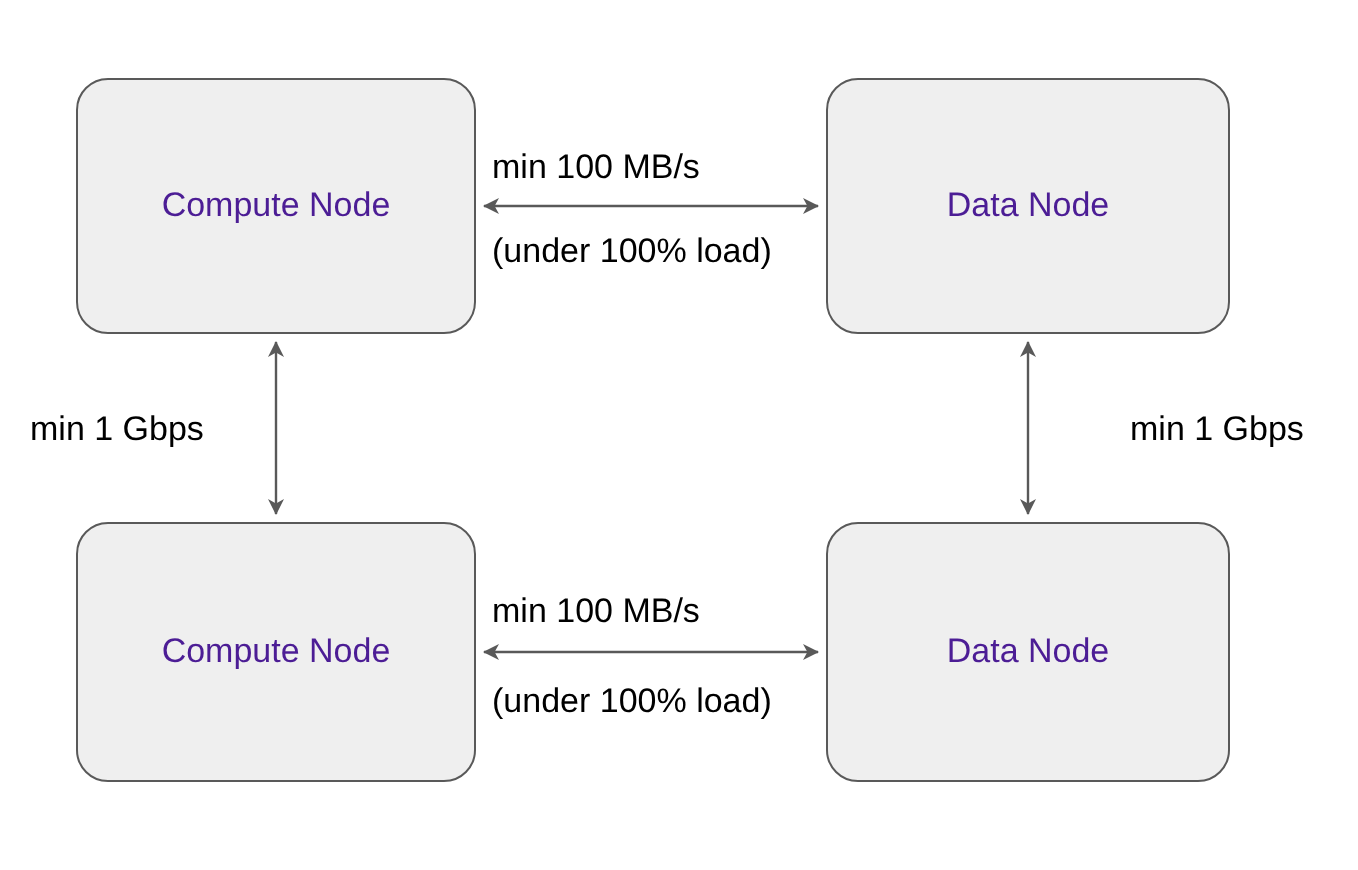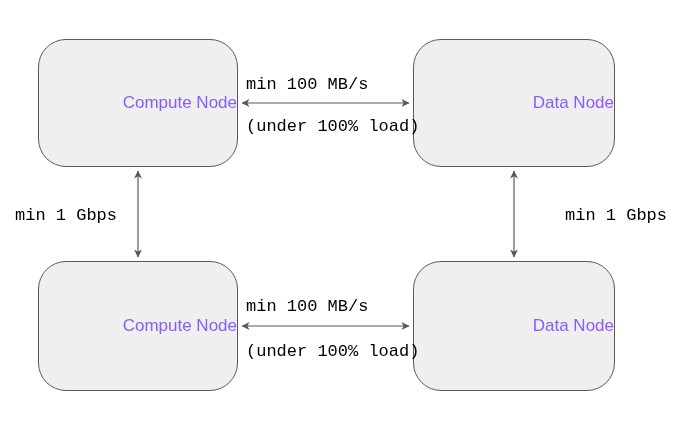--- a/index.html
+++ b/index.html
@@ -21,39 +21,38 @@
     left: 0;
     top: 0;
     width: 679px;
     height: 435px;
   }
   .node {
     position: absolute;
     box-sizing: border-box;
     background: #efefef;
     border: 1px solid #595959;
-    border-radius: 28px;
+    border-radius: 16px;
     display: flex;
     align-items: center;
-    justify-content: flex-end;
+    justify-content: center;
     font-size: 17px;
-    color: #8b5cf6;
+    color: #4c1d95;
   }
   .node-compute-top  { left: 38px;  top: 39px;  width: 200px; height: 128px; }
   .node-data-top     { left: 413px; top: 39px;  width: 202px; height: 128px; }
   .node-compute-bot  { left: 38px;  top: 261px; width: 200px; height: 130px; }
   .node-data-bot     { left: 413px; top: 261px; width: 202px; height: 130px; }
 
   .edge-label {
     position: absolute;
     font-size: 17px;
     white-space: nowrap;
     transform: translateY(-50%);
     color: #000000;
-    font-family: Liberation Mono, monospace;
   }
   .lbl-rate-top      { left: 246px; top: 84px;  }
   .lbl-cond-top      { left: 246px; top: 126px; }
   .lbl-rate-bot      { left: 246px; top: 306px; }
   .lbl-cond-bot      { left: 246px; top: 351px; }
   .lbl-gbps-left     { left: 15px;  top: 215px; }
   .lbl-gbps-right    { left: 565px; top: 215px; }
 </style>
 </head>
 <body>

